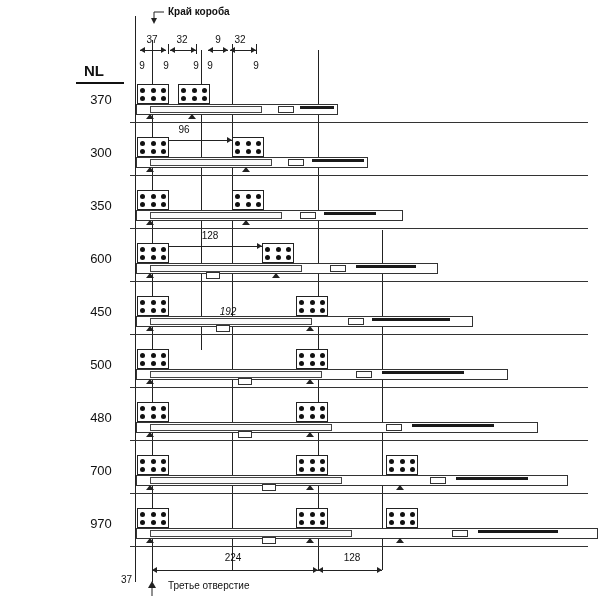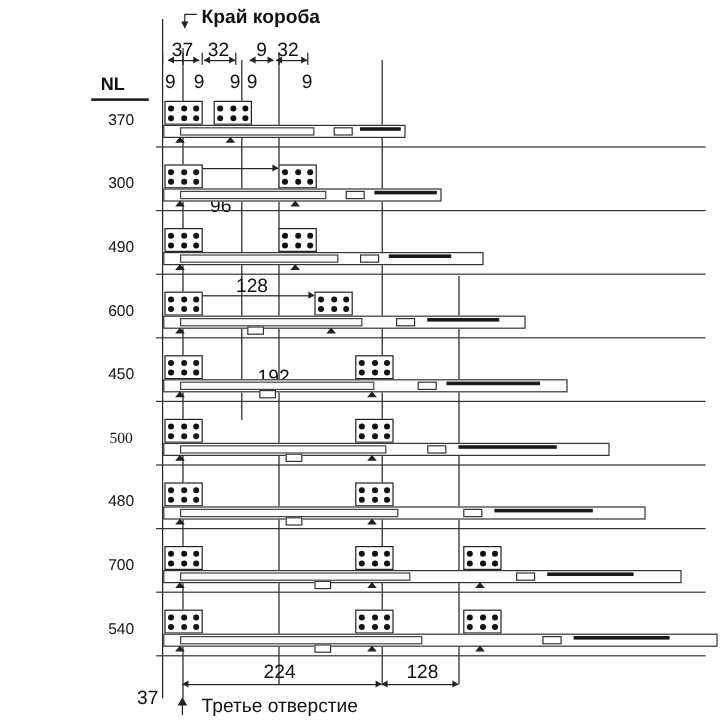--- a/index.html
+++ b/index.html
@@ -5,21 +5,21 @@
   html,body{margin:0;padding:0;}
   body{
     width:600px;height:600px;
     background:#ffffff;
     font-family:"Liberation Sans", sans-serif;
     color:#111111;
     overflow:hidden;
   }
   #stage{position:relative;width:600px;height:600px;}
 
-  .lbl{position:absolute;font-size:16px;color:#111;white-space:nowrap;}
+  .lbl{position:absolute;font-size:10px;color:#111;white-space:nowrap;}
   .lbl.b{font-weight:bold;}
   .lbl.c{transform:translateX(-50%);}
   .lbl.r{transform:translateX(-100%);}
 
   .vline{position:absolute;width:1px;background:#222;}
   .hline{position:absolute;height:1px;background:#222;}
   .rowsep{position:absolute;height:1px;background:#333;left:130px;right:12px;}
 
   .nlbox{position:absolute;left:78px;width:46px;text-align:center;font-size:13px;}
 
@@ -119,21 +119,21 @@
       </div>
   </div>
   <div class="rail" style="left:136px;top:104px;width:200px;height:9px;"></div>
   <div class="railmid" style="left:150px;top:106px;width:110px;height:5px;"></div>
   <div class="sq" style="left:278px;top:106px;width:14px;height:5px;"></div>
   <div class="blk" style="left:300px;top:106px;width:34px;height:3px;"></div>
   <div class="tri" style="left:146px;top:114px;"></div>
   <div class="tri" style="left:188px;top:114px;"></div>
   <div class="rowsep" style="top:122px;"></div>
 
-  <div class="lbl c" style="left:184px;top:124px;margin-top:40px;">96</div>
+  <div class="lbl c" style="left:184px;top:124px;">96</div>
   <div class="dim" style="left:152px;top:140px;width:80px;"></div>
 
   <div class="nlbox" style="top:145px;">300</div>
   <div class="holes" style="left:137px;top:137px;width:32px;height:20px;">
     <div class="holerow">
         <span class="hole"></span>
         <span class="hole"></span>
         <span class="hole"></span>
       </div>
     <div class="holerow">
@@ -155,21 +155,21 @@
       </div>
   </div>
   <div class="rail" style="left:136px;top:157px;width:230px;height:9px;"></div>
   <div class="railmid" style="left:150px;top:159px;width:120px;height:5px;"></div>
   <div class="sq" style="left:288px;top:159px;width:14px;height:5px;"></div>
   <div class="blk" style="left:312px;top:159px;width:52px;height:3px;"></div>
   <div class="tri" style="left:146px;top:167px;"></div>
   <div class="tri" style="left:242px;top:167px;"></div>
   <div class="rowsep" style="top:175px;"></div>
 
-  <div class="nlbox" style="top:198px;">490</div>
+  <div class="nlbox" style="top:198px;">350</div>
   <div class="holes" style="left:137px;top:190px;width:32px;height:20px;">
     <div class="holerow">
         <span class="hole"></span>
         <span class="hole"></span>
         <span class="hole"></span>
       </div>
     <div class="holerow">
         <span class="hole"></span>
         <span class="hole"></span>
         <span class="hole"></span>
@@ -225,21 +225,21 @@
   </div>
   <div class="rail" style="left:136px;top:263px;width:300px;height:9px;"></div>
   <div class="railmid" style="left:150px;top:265px;width:150px;height:5px;"></div>
   <div class="sq" style="left:206px;top:272px;width:12px;height:5px;"></div>
   <div class="sq" style="left:330px;top:265px;width:14px;height:5px;"></div>
   <div class="blk" style="left:356px;top:265px;width:60px;height:3px;"></div>
   <div class="tri" style="left:146px;top:273px;"></div>
   <div class="tri" style="left:272px;top:273px;"></div>
   <div class="rowsep" style="top:281px;"></div>
 
-  <div class="lbl c" style="left:228px;top:306px;">192</div>
+  <div class="lbl c" style="left:228px;top:306px;font-style:italic;">192</div>
   <div class="dim" style="left:152px;top:322px;width:166px;"></div>
 
   <div class="nlbox" style="top:304px;">450</div>
   <div class="holes" style="left:137px;top:296px;width:32px;height:20px;">
     <div class="holerow">
         <span class="hole"></span>
         <span class="hole"></span>
         <span class="hole"></span>
       </div>
     <div class="holerow">
@@ -262,21 +262,21 @@
   </div>
   <div class="rail" style="left:136px;top:316px;width:335px;height:9px;"></div>
   <div class="railmid" style="left:150px;top:318px;width:160px;height:5px;"></div>
   <div class="sq" style="left:216px;top:325px;width:12px;height:5px;"></div>
   <div class="sq" style="left:348px;top:318px;width:14px;height:5px;"></div>
   <div class="blk" style="left:372px;top:318px;width:78px;height:3px;"></div>
   <div class="tri" style="left:146px;top:326px;"></div>
   <div class="tri" style="left:306px;top:326px;"></div>
   <div class="rowsep" style="top:334px;"></div>
 
-  <div class="nlbox" style="top:357px;font-family:Liberation Serif, serif;">500</div>
+  <div class="nlbox" style="top:357px;">500</div>
   <div class="holes" style="left:137px;top:349px;width:32px;height:20px;">
     <div class="holerow">
         <span class="hole"></span>
         <span class="hole"></span>
         <span class="hole"></span>
       </div>
     <div class="holerow">
         <span class="hole"></span>
         <span class="hole"></span>
         <span class="hole"></span>
@@ -377,21 +377,21 @@
   <div class="rail" style="left:136px;top:475px;width:430px;height:9px;"></div>
   <div class="railmid" style="left:150px;top:477px;width:190px;height:5px;"></div>
   <div class="sq" style="left:262px;top:484px;width:12px;height:5px;"></div>
   <div class="sq" style="left:430px;top:477px;width:14px;height:5px;"></div>
   <div class="blk" style="left:456px;top:477px;width:72px;height:3px;"></div>
   <div class="tri" style="left:146px;top:485px;"></div>
   <div class="tri" style="left:306px;top:485px;"></div>
   <div class="tri" style="left:396px;top:485px;"></div>
   <div class="rowsep" style="top:493px;"></div>
 
-  <div class="nlbox" style="top:516px;">540</div>
+  <div class="nlbox" style="top:516px;">970</div>
   <div class="holes" style="left:137px;top:508px;width:32px;height:20px;">
     <div class="holerow">
         <span class="hole"></span>
         <span class="hole"></span>
         <span class="hole"></span>
       </div>
     <div class="holerow">
         <span class="hole"></span>
         <span class="hole"></span>
         <span class="hole"></span>

